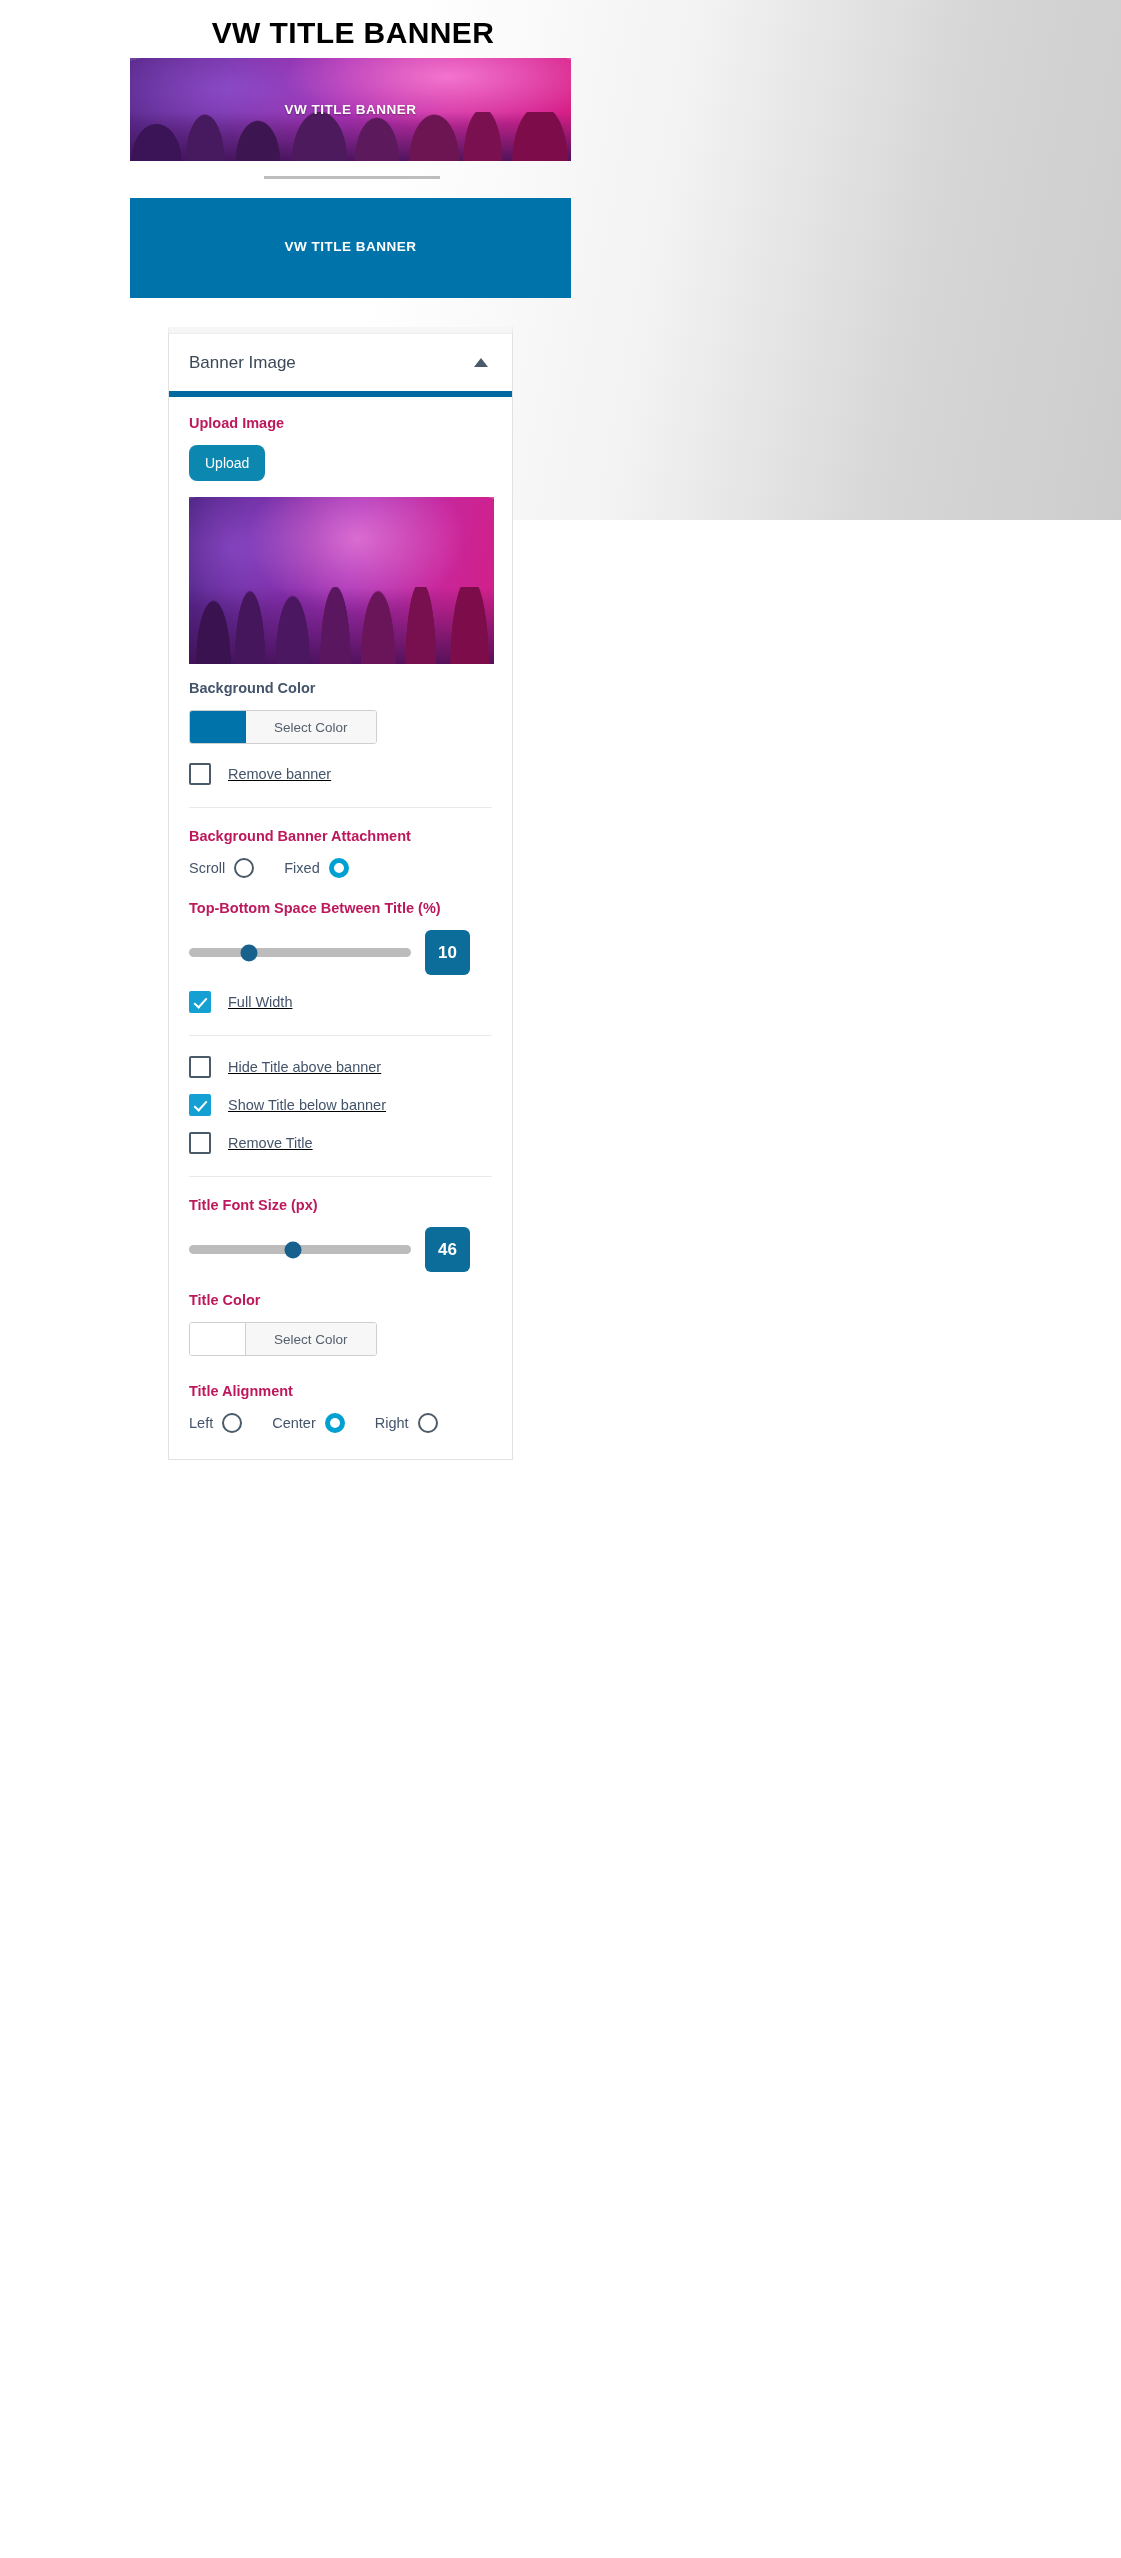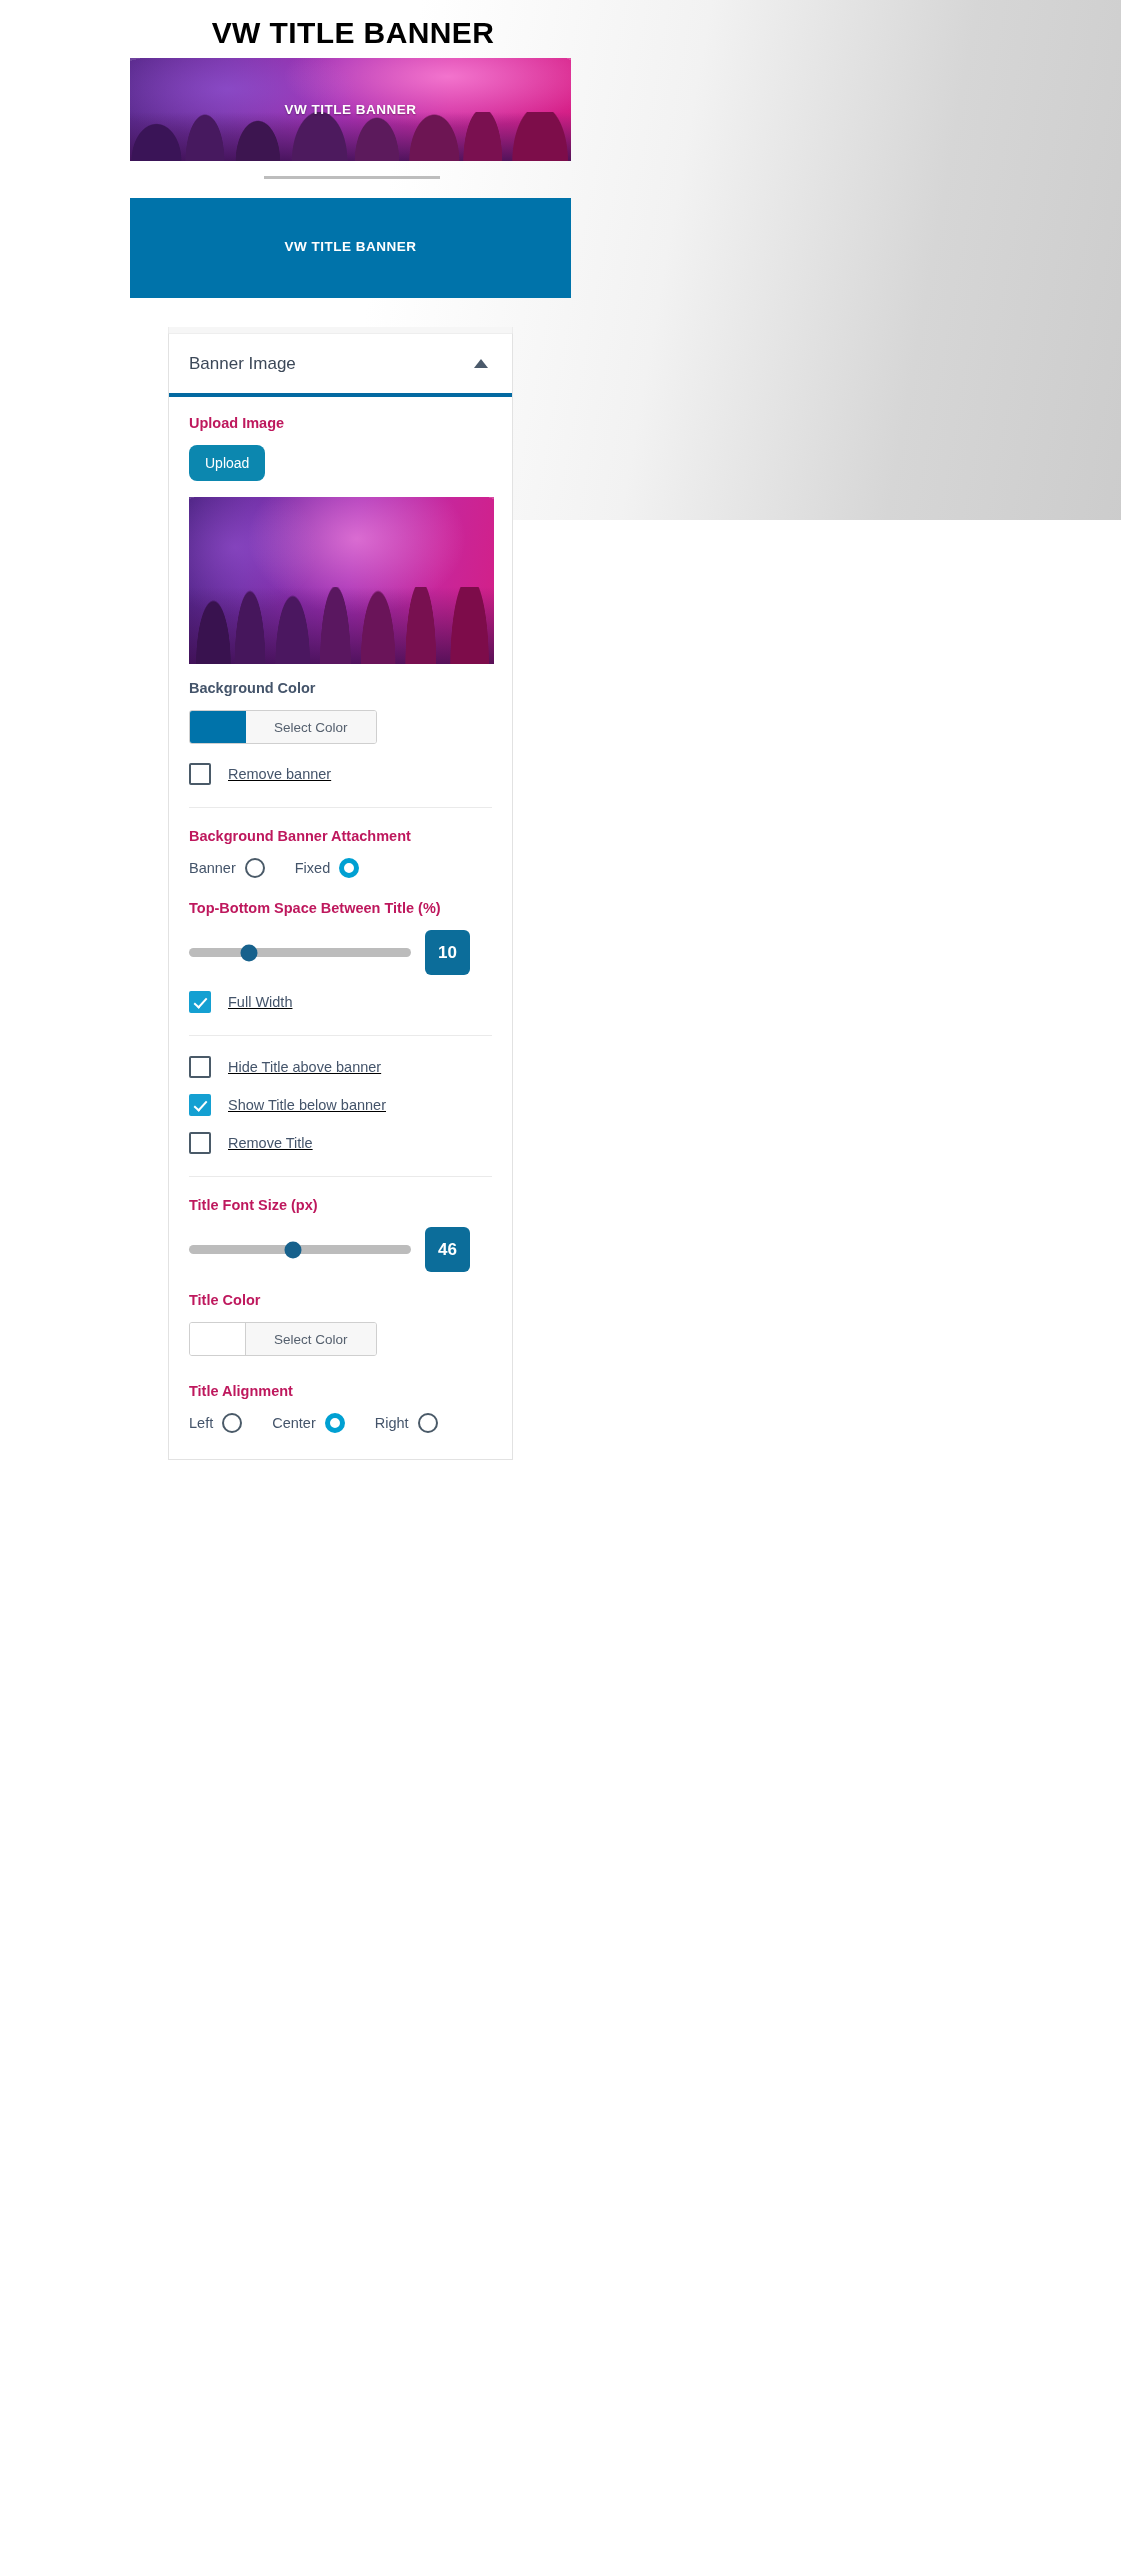--- a/index.html
+++ b/index.html
@@ -121,21 +121,21 @@
     border-left: 1px solid #ececec;
     border-right: 1px solid #ececec;
   }
 
   .panel-header {
     height: 63px;
     display: flex;
     align-items: center;
     justify-content: space-between;
     padding: 0 24px 0 20px;
-    border-bottom: 4px solid #0369a1;
+    border-bottom: 6px solid #0369a1;
   }
   .panel-header-title {
     font-size: 17px;
     color: #3c4858;
     font-weight: 400;
   }
   .chevron-up {
     width: 0; height: 0;
     border-left: 7px solid transparent;
     border-right: 7px solid transparent;
@@ -358,21 +358,21 @@
       <div class="cbox"></div>
       <div class="check-label">Remove banner</div>
     </div>
 
     <hr class="hr">
 
     
     <div class="field-label strong">Background Banner Attachment</div>
     <div class="radio-row">
       <div class="radio-group">
-        <div class="radio-label">Banner</div>
+        <div class="radio-label">Scroll</div>
         <div class="radio"></div>
       </div>
       <div class="radio-group">
         <div class="radio-label">Fixed</div>
         <div class="radio selected"></div>
       </div>
     </div>
 
     
     <div class="field-label strong" style="margin-top:22px;">Top-Bottom Space Between Title (%)</div>

